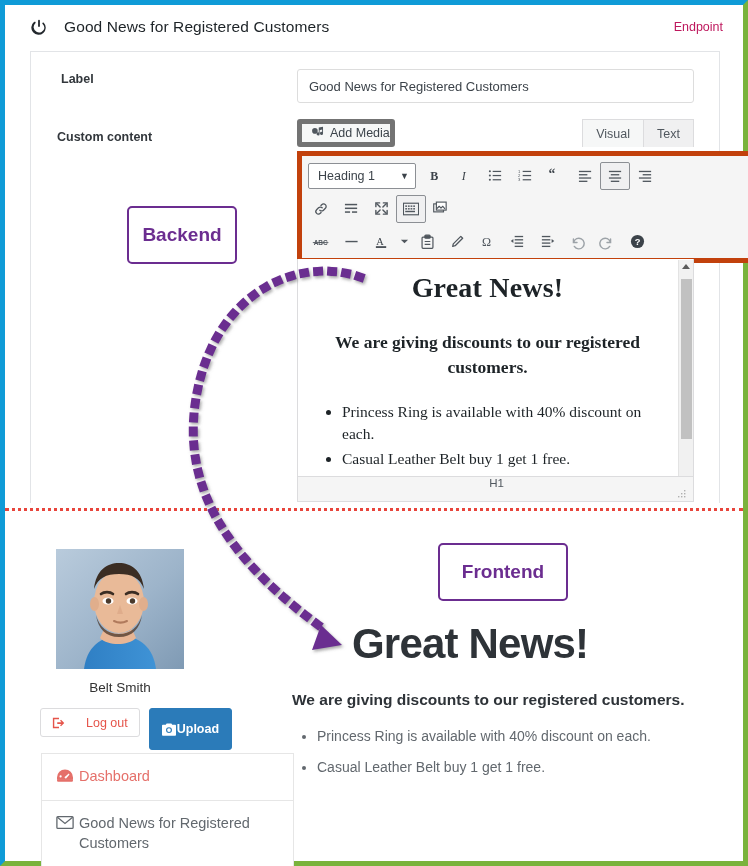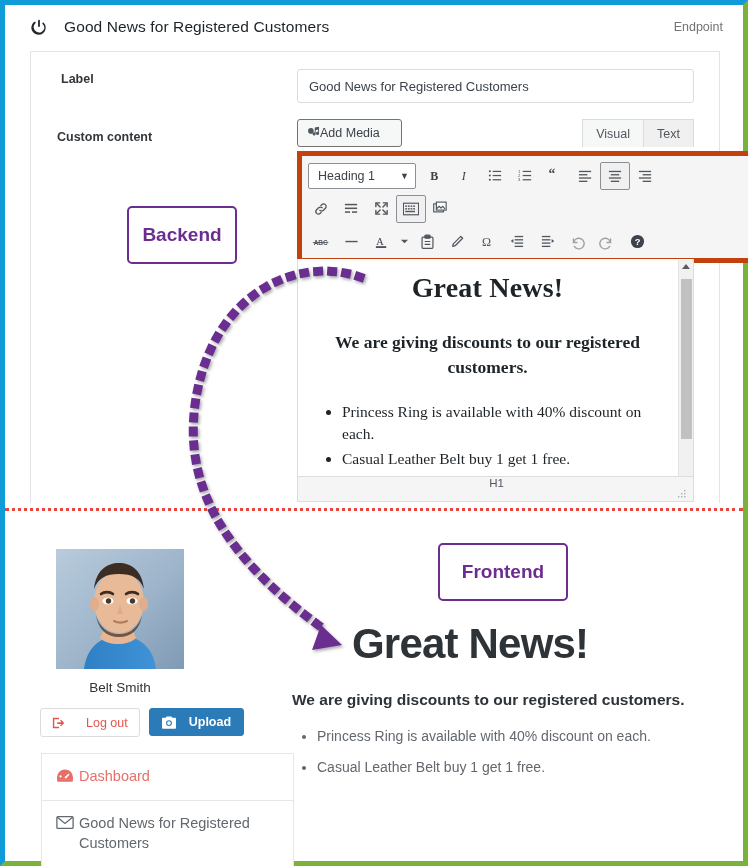--- a/index.html
+++ b/index.html
@@ -39,21 +39,21 @@
   .bk-title {
     margin-left: 16px;
     font-size: 15.5px;
     color: #1d2327;
     font-weight: 400;
     letter-spacing: .1px;
   }
   .bk-endpoint {
     margin-left: auto;
     font-size: 12.5px;
-    color: #737373;
+    color: #be185d;
   }
 
   .bk-panel {
     position: absolute;
     left: 25px; top: 46px;
     width: 690px; height: 452px;
     background: #fff;
     border: 1px solid #e2e4e7;
     border-bottom: none;
   }
@@ -85,24 +85,24 @@
   
   #editor-wrap {
     position: absolute;
     left: 292px; top: 114px;
     width: 397px; height: 384px;
   }
   .ed-topbar { position: relative; height: 32px; }
   #add-media {
     position: absolute; left: 0; top: 0;
     height: 28px;
-    display: flex; align-items: center; 
-    padding: 0 21px 0 8px;
+    display: flex; align-items: center; gap: 6px;
+    padding: 0 0 0 8px;
     background: #f6f7f7;
-    border: 1px solid #737373;
+    border: 5px solid #737373;
     border-radius: 3px;
     font-size: 12.5px;
     color: #3c434a;
     cursor: pointer;
   }
   #add-media .ic { width: 14px; height: 14px; display:block; }
   .ed-tabs { position: absolute; right: 0; top: 0; display: flex; }
   .ed-tab {
     height: 28px; padding: 12px 13px;
     display: flex; align-items: center;
@@ -236,22 +236,22 @@
   #logout-btn {
     display: flex; align-items: center; gap: 20px;
     height: 29px; padding: 0 11px;
     background: #fff;
     border: 1px solid #dcdcde;
     border-radius: 3px;
     font-size: 12.5px; color: #e5544a;
     cursor: pointer;
   }
   #upload-btn {
-    display: flex; align-items: center; gap: 13px;
-    height: 28px; padding: 0 12px;
+    display: flex; align-items: center; gap: 1px;
+    height: 42px; padding: 0 12px;
     background: #2b7bb9;
     border: 1px solid #2b7bb9;
     border-radius: 3px;
     font-size: 12.5px; color: #fff; font-weight: bold;
     cursor: pointer;
   }
 
   #menu {
     position: absolute; left: 36px; top: 240px;
     width: 253px;

